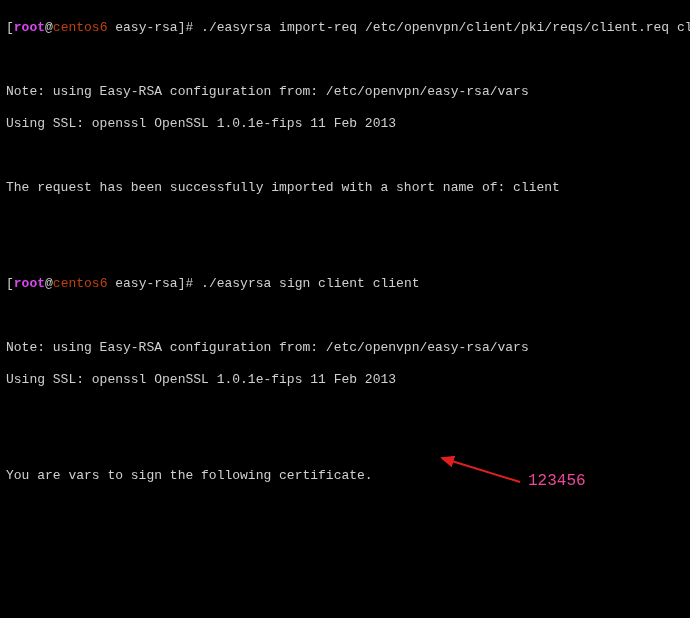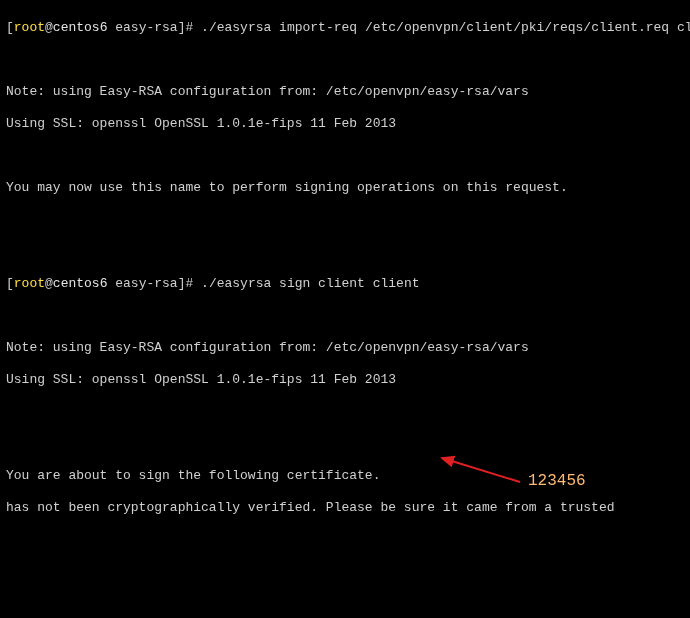--- a/index.html
+++ b/index.html
@@ -13,57 +13,56 @@
     height: 618px;
     overflow: hidden;
     line-height: 16px;
   }
   .terminal {
     padding: 4px 6px;
     white-space: pre;
     position: relative;
   }
   .prompt-open { color: #d0d0d0; }
-  .prompt-user { color: #fde047; }
-  .prompt-host { color: #e5e5e5; }
+  .prompt-user { color: #d946ef; font-weight: bold; }
+  .prompt-host { color: #c2410c; }
   .prompt-close { color: #d0d0d0; }
   .cmd { color: #d0d0d0; }
   .line { display: block; }
   .gap { display: block; height: 16px; }
   .arrow {
     position: absolute;
     pointer-events: none;
   }
   .ann-label {
     position: absolute;
-    color: #fdba74;
+    color: #ec4899;
     font-family: "Consolas", "Courier New", monospace;
     font-size: 16px;
   }
 </style>
 </head>
 <body>
 
 <div class="terminal">
 <span class="line"><span class="prompt-open">[</span><span class="prompt-user">root</span><span>@</span><span class="prompt-host">centos6</span><span> easy-rsa</span><span class="prompt-close">]# </span><span class="cmd">./easyrsa import-req /etc/openvpn/client/pki/reqs/client.req client</span></span>
 <span class="gap"></span>
 <span class="line">Note: using Easy-RSA configuration from: /etc/openvpn/easy-rsa/vars</span>
 <span class="line">Using SSL: openssl OpenSSL 1.0.1e-fips 11 Feb 2013</span>
 <span class="gap"></span>
-<span class="line">You may now use this name to perform signing operations on this request.</span>
+<span class="line">The request has been successfully imported with a short name of: client</span>
 <span class="gap"></span>
 <span class="gap"></span>
 <span class="line"><span class="prompt-open">[</span><span class="prompt-user">root</span><span>@</span><span class="prompt-host">centos6</span><span> easy-rsa</span><span class="prompt-close">]# </span><span class="cmd">./easyrsa sign client client</span></span>
 <span class="gap"></span>
 <span class="line">Note: using Easy-RSA configuration from: /etc/openvpn/easy-rsa/vars</span>
 <span class="line">Using SSL: openssl OpenSSL 1.0.1e-fips 11 Feb 2013</span>
 <span class="gap"></span>
 <span class="gap"></span>
-<span class="line">You are about to sign the following certificate.</span>
-<span class="line">has not been cryptographically verified. Please be sure it came from a trusted</span>
+<span class="line">You are vars to sign the following certificate.</span>
 
 
 
 
 
 
 
 
 
 

